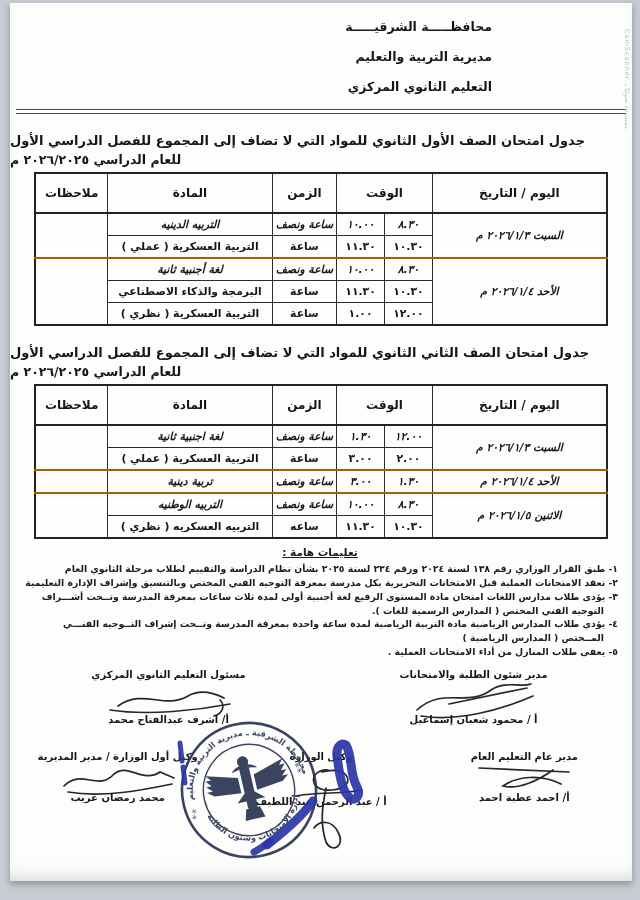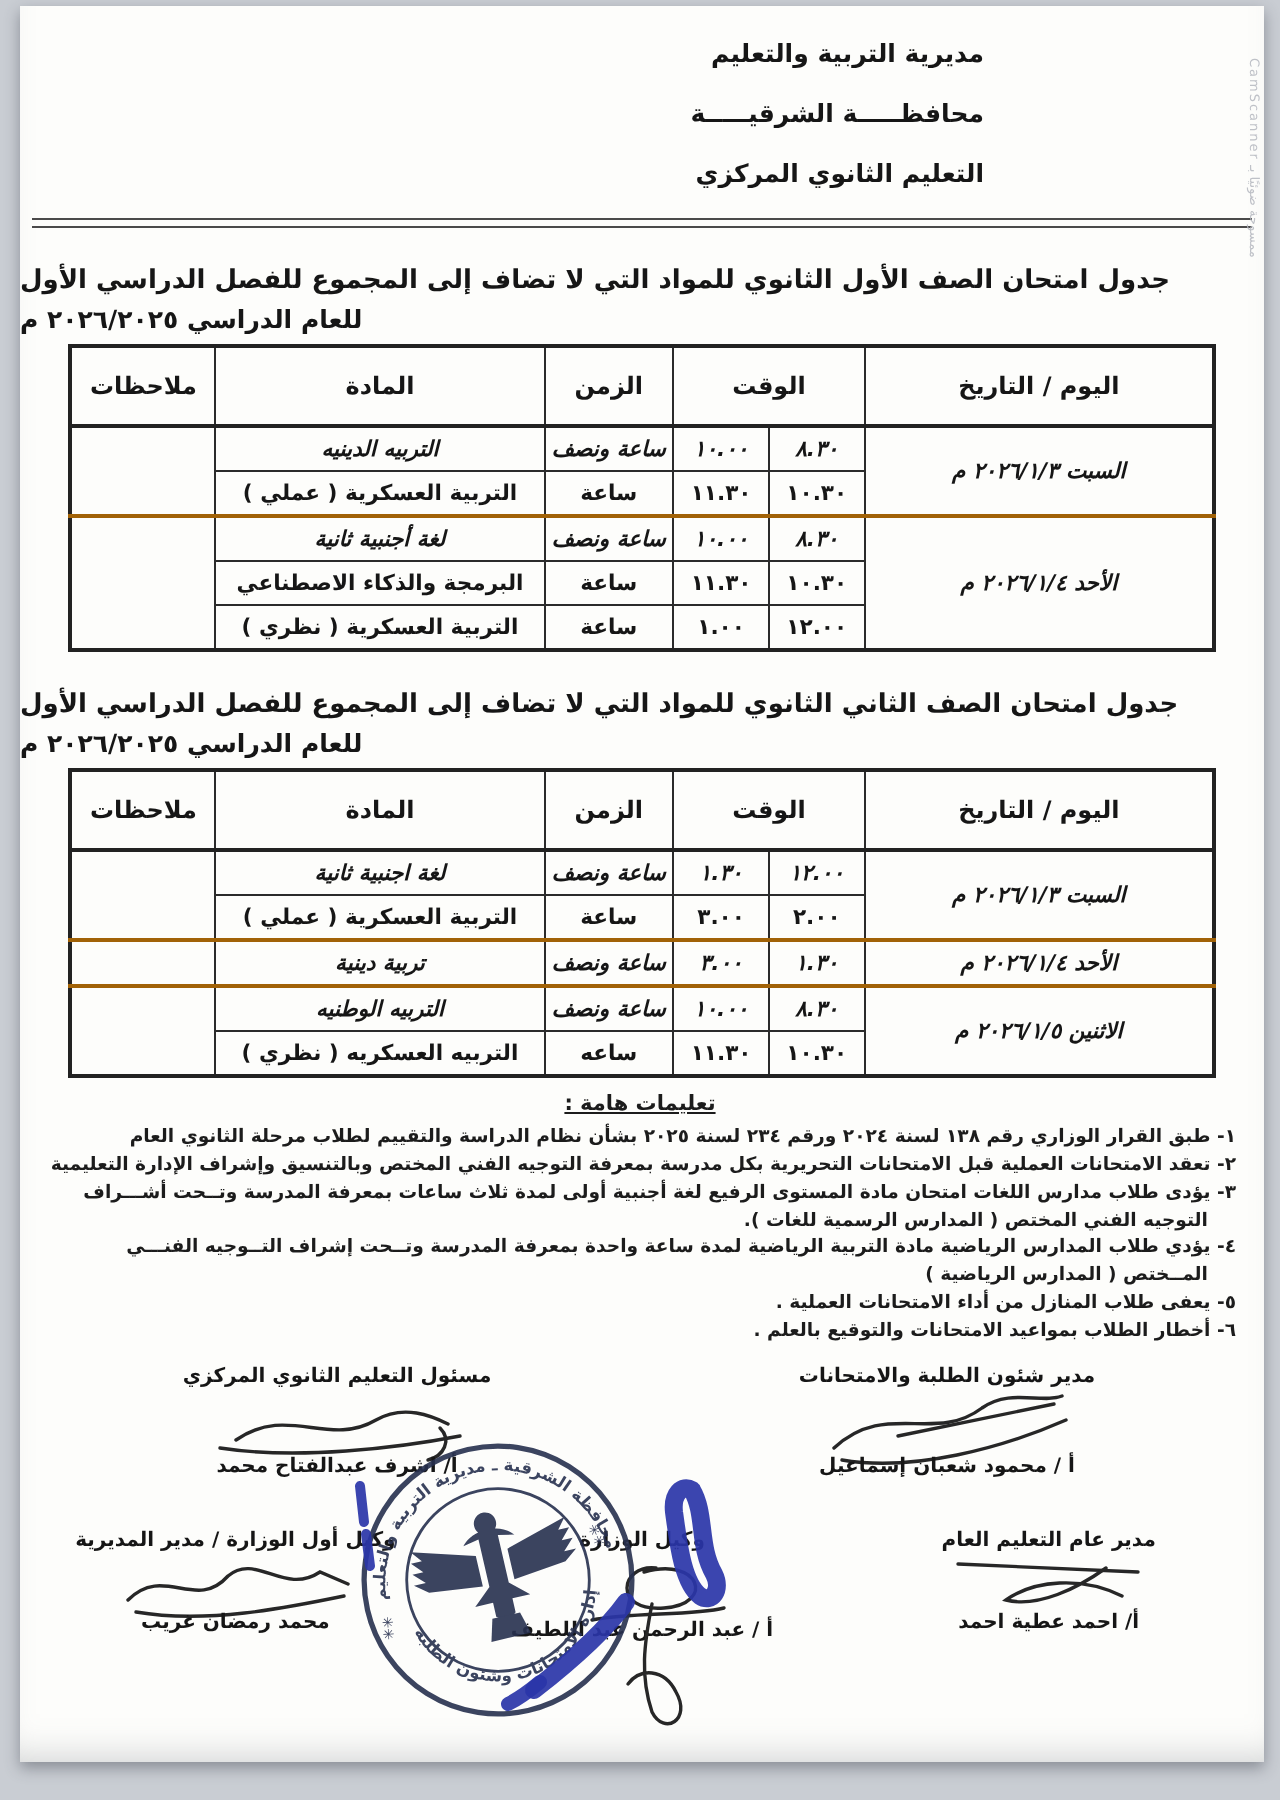--- a/index.html
+++ b/index.html
@@ -61,22 +61,22 @@
 </style>
 </head>
 <body>
 
 <div class="canvas">
   <div class="page">
 
     <div class="side-watermark">ممسوحة ضوئيًا بـ CamScanner</div>
 
     <div class="org-header">
+      <div>محافظـــــة الشرقيـــــة</div>
       <div>مديرية التربية والتعليم</div>
-      <div>محافظـــــة الشرقيـــــة</div>
       <div>التعليم الثانوي المركزي</div>
     </div>
 
     <div class="double-rule"></div>
 
     <div class="sched-title">
       <div>جدول امتحان الصف الأول الثانوي للمواد التي لا تضاف إلى المجموع  للفصل الدراسي الأول</div>
       <div class="t2">للعام الدراسي ٢٠٢٦/٢٠٢٥ م</div>
     </div>
 
@@ -199,21 +199,20 @@
       </tbody>
     </table>
 
     <div class="instructions">
       <div class="inst-heading">تعليمات هامة :</div>
       <div class="inst-line">١- طبق القرار الوزاري رقم ١٣٨ لسنة ٢٠٢٤ ورقم ٢٣٤ لسنة ٢٠٢٥ بشأن نظام الدراسة والتقييم لطلاب مرحلة الثانوي العام</div>
       <div class="inst-line">٢- تعقد الامتحانات العملية قبل الامتحانات التحريرية بكل مدرسة بمعرفة التوجيه الفني المختص وبالتنسيق وإشراف الإدارة التعليمية</div>
       <div class="inst-line">٣- يؤدى طلاب مدارس اللغات امتحان مادة المستوى الرفيع لغة أجنبية أولى لمدة ثلاث ساعات بمعرفة المدرسة وتــحت أشـــراف التوجيه الفني المختص ( المدارس الرسمية للغات ).</div>
       <div class="inst-line">٤- يؤدي طلاب المدارس الرياضية مادة التربية الرياضية لمدة ساعة واحدة بمعرفة المدرسة وتــحت إشراف التــوجيه الفنـــي المــختص ( المدارس الرياضية )</div>
       <div class="inst-line">٥- يعفى طلاب المنازل من أداء الامتحانات العملية .</div>
-      <div class="inst-line">٦- أخطار الطلاب بمواعيد الامتحانات والتوقيع بالعلم .</div>
     </div>
 
     <div class="sig-row">
       <div class="sig-block">
         <div class="sig-title">مدير شئون الطلبة والامتحانات</div>
         <svg class="scribble" width="130" height="44" viewBox="0 0 130 44">
           <path d="M8 30 C 34 6, 58 28, 82 10 C 96 0, 112 8, 122 4"></path>
           <path d="M12 36 C 48 42, 92 30, 124 16"></path>
           <path d="M40 24 L 118 8"></path>
         </svg>

